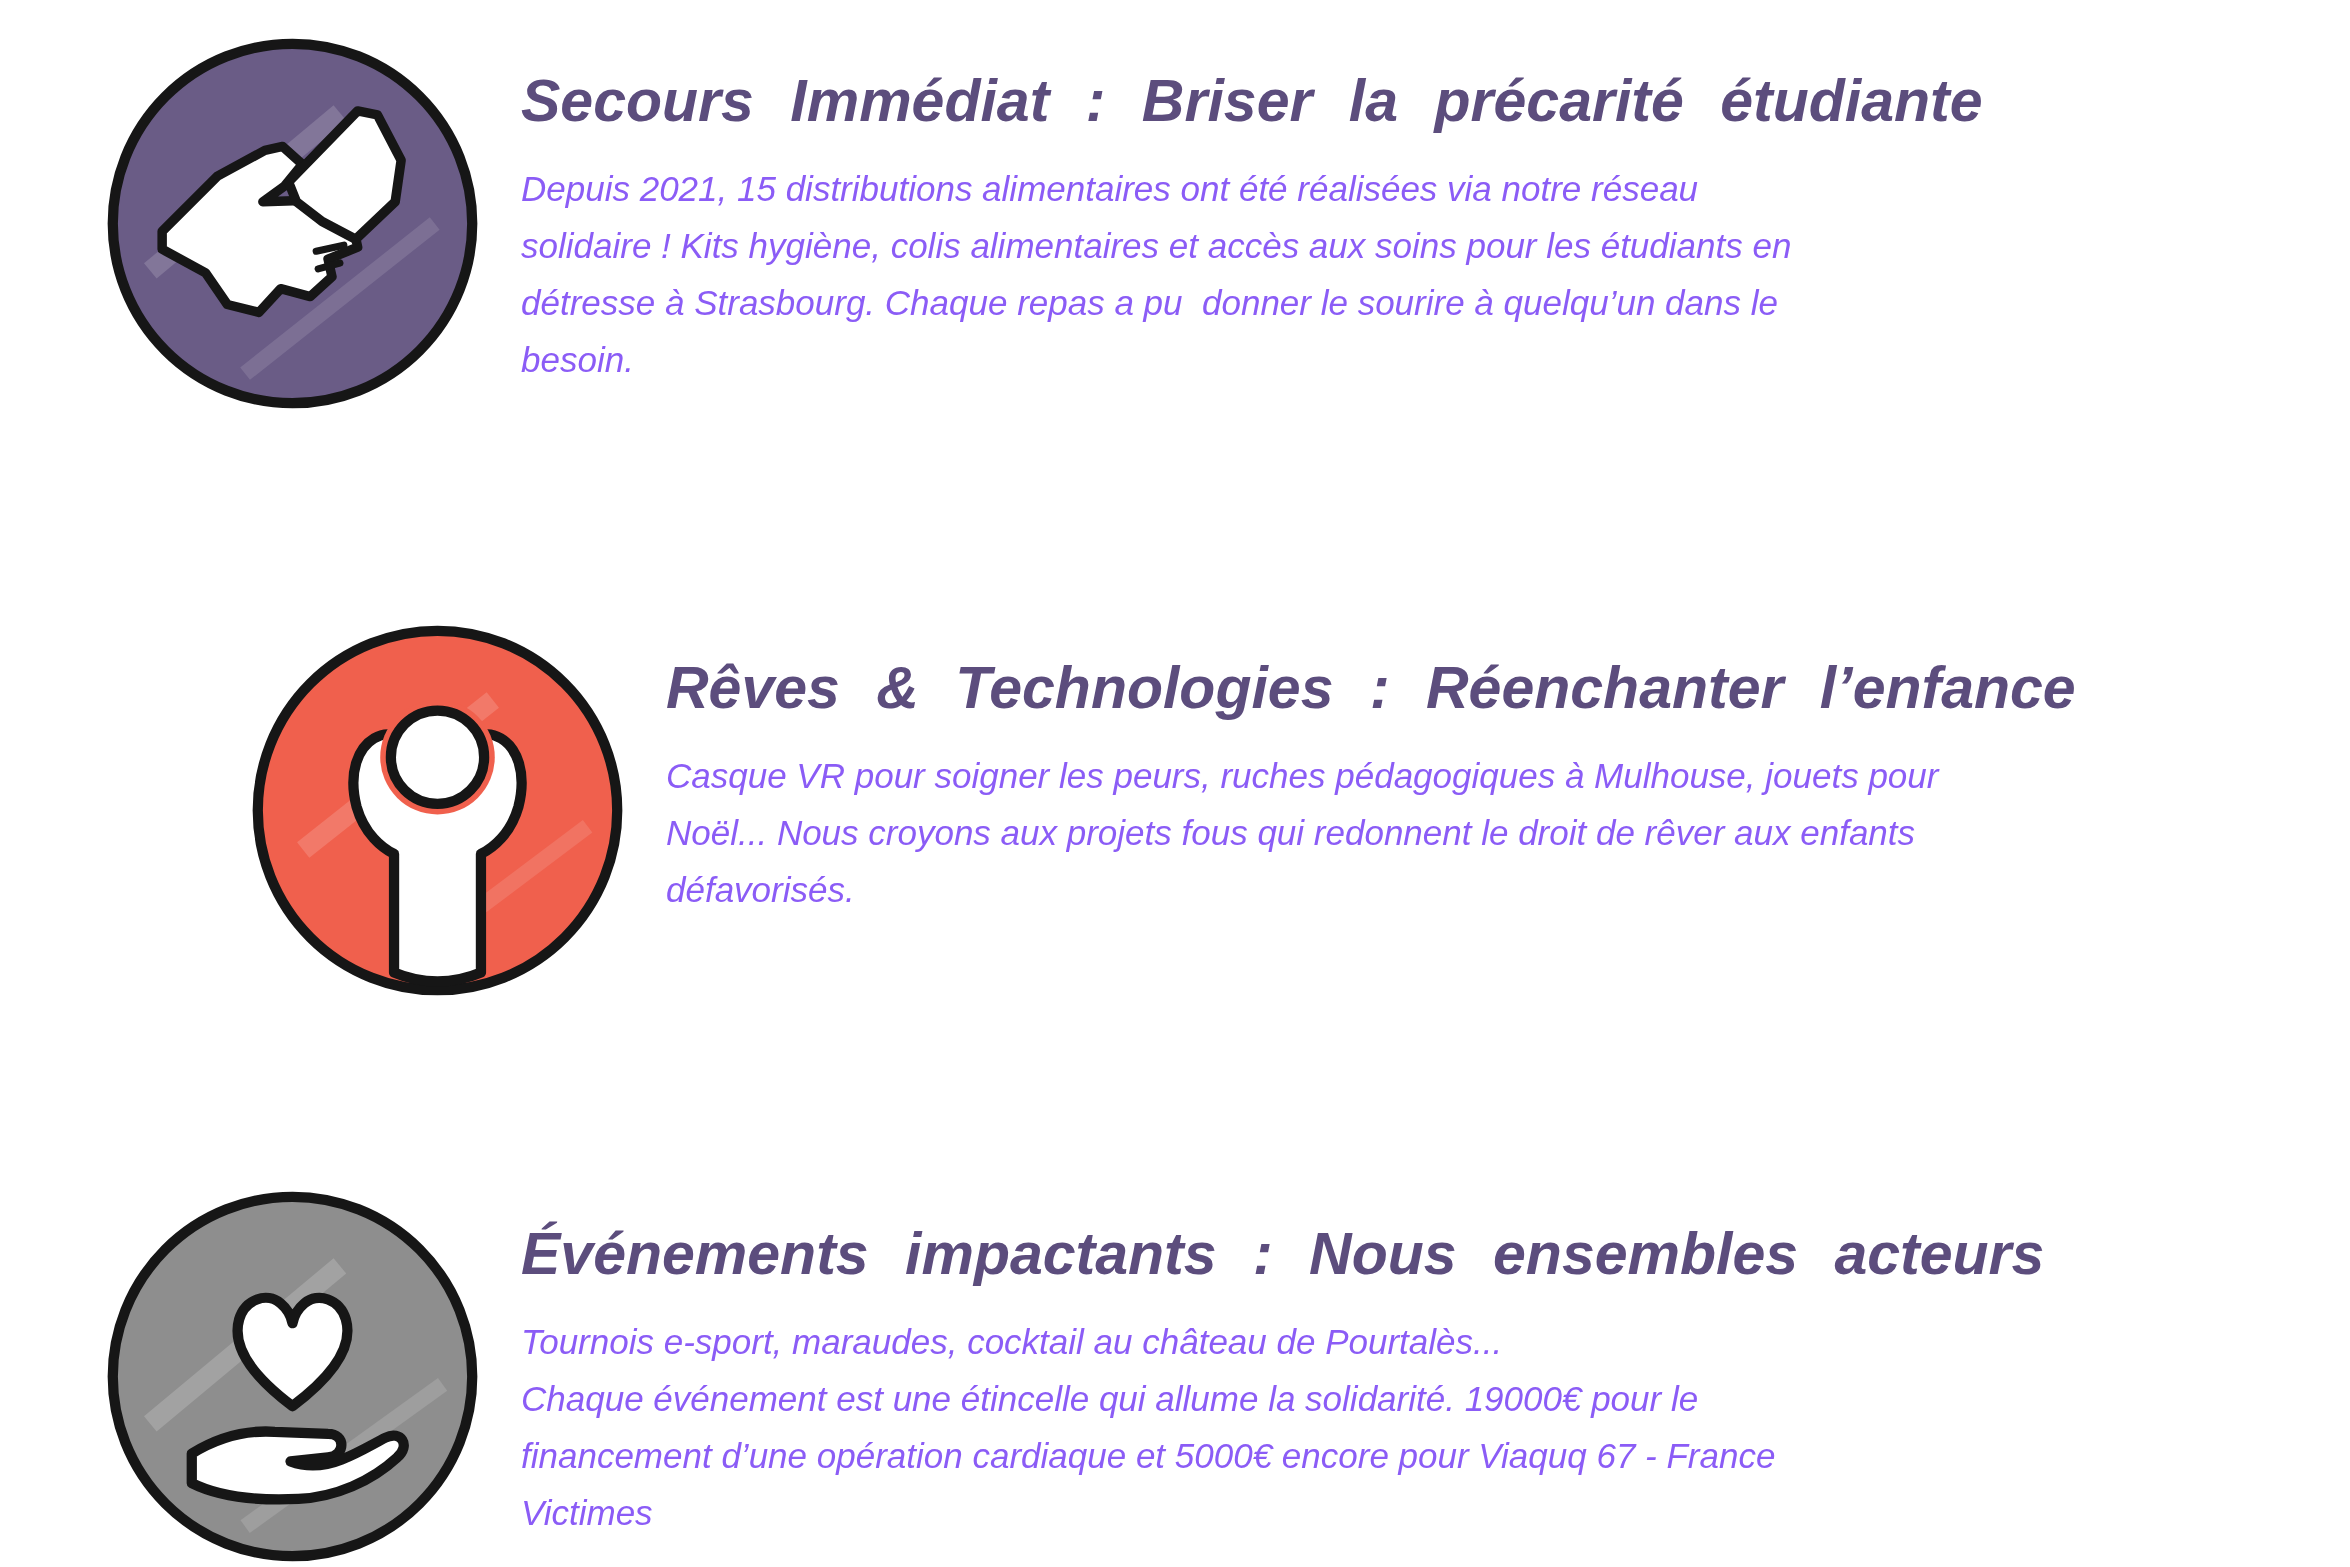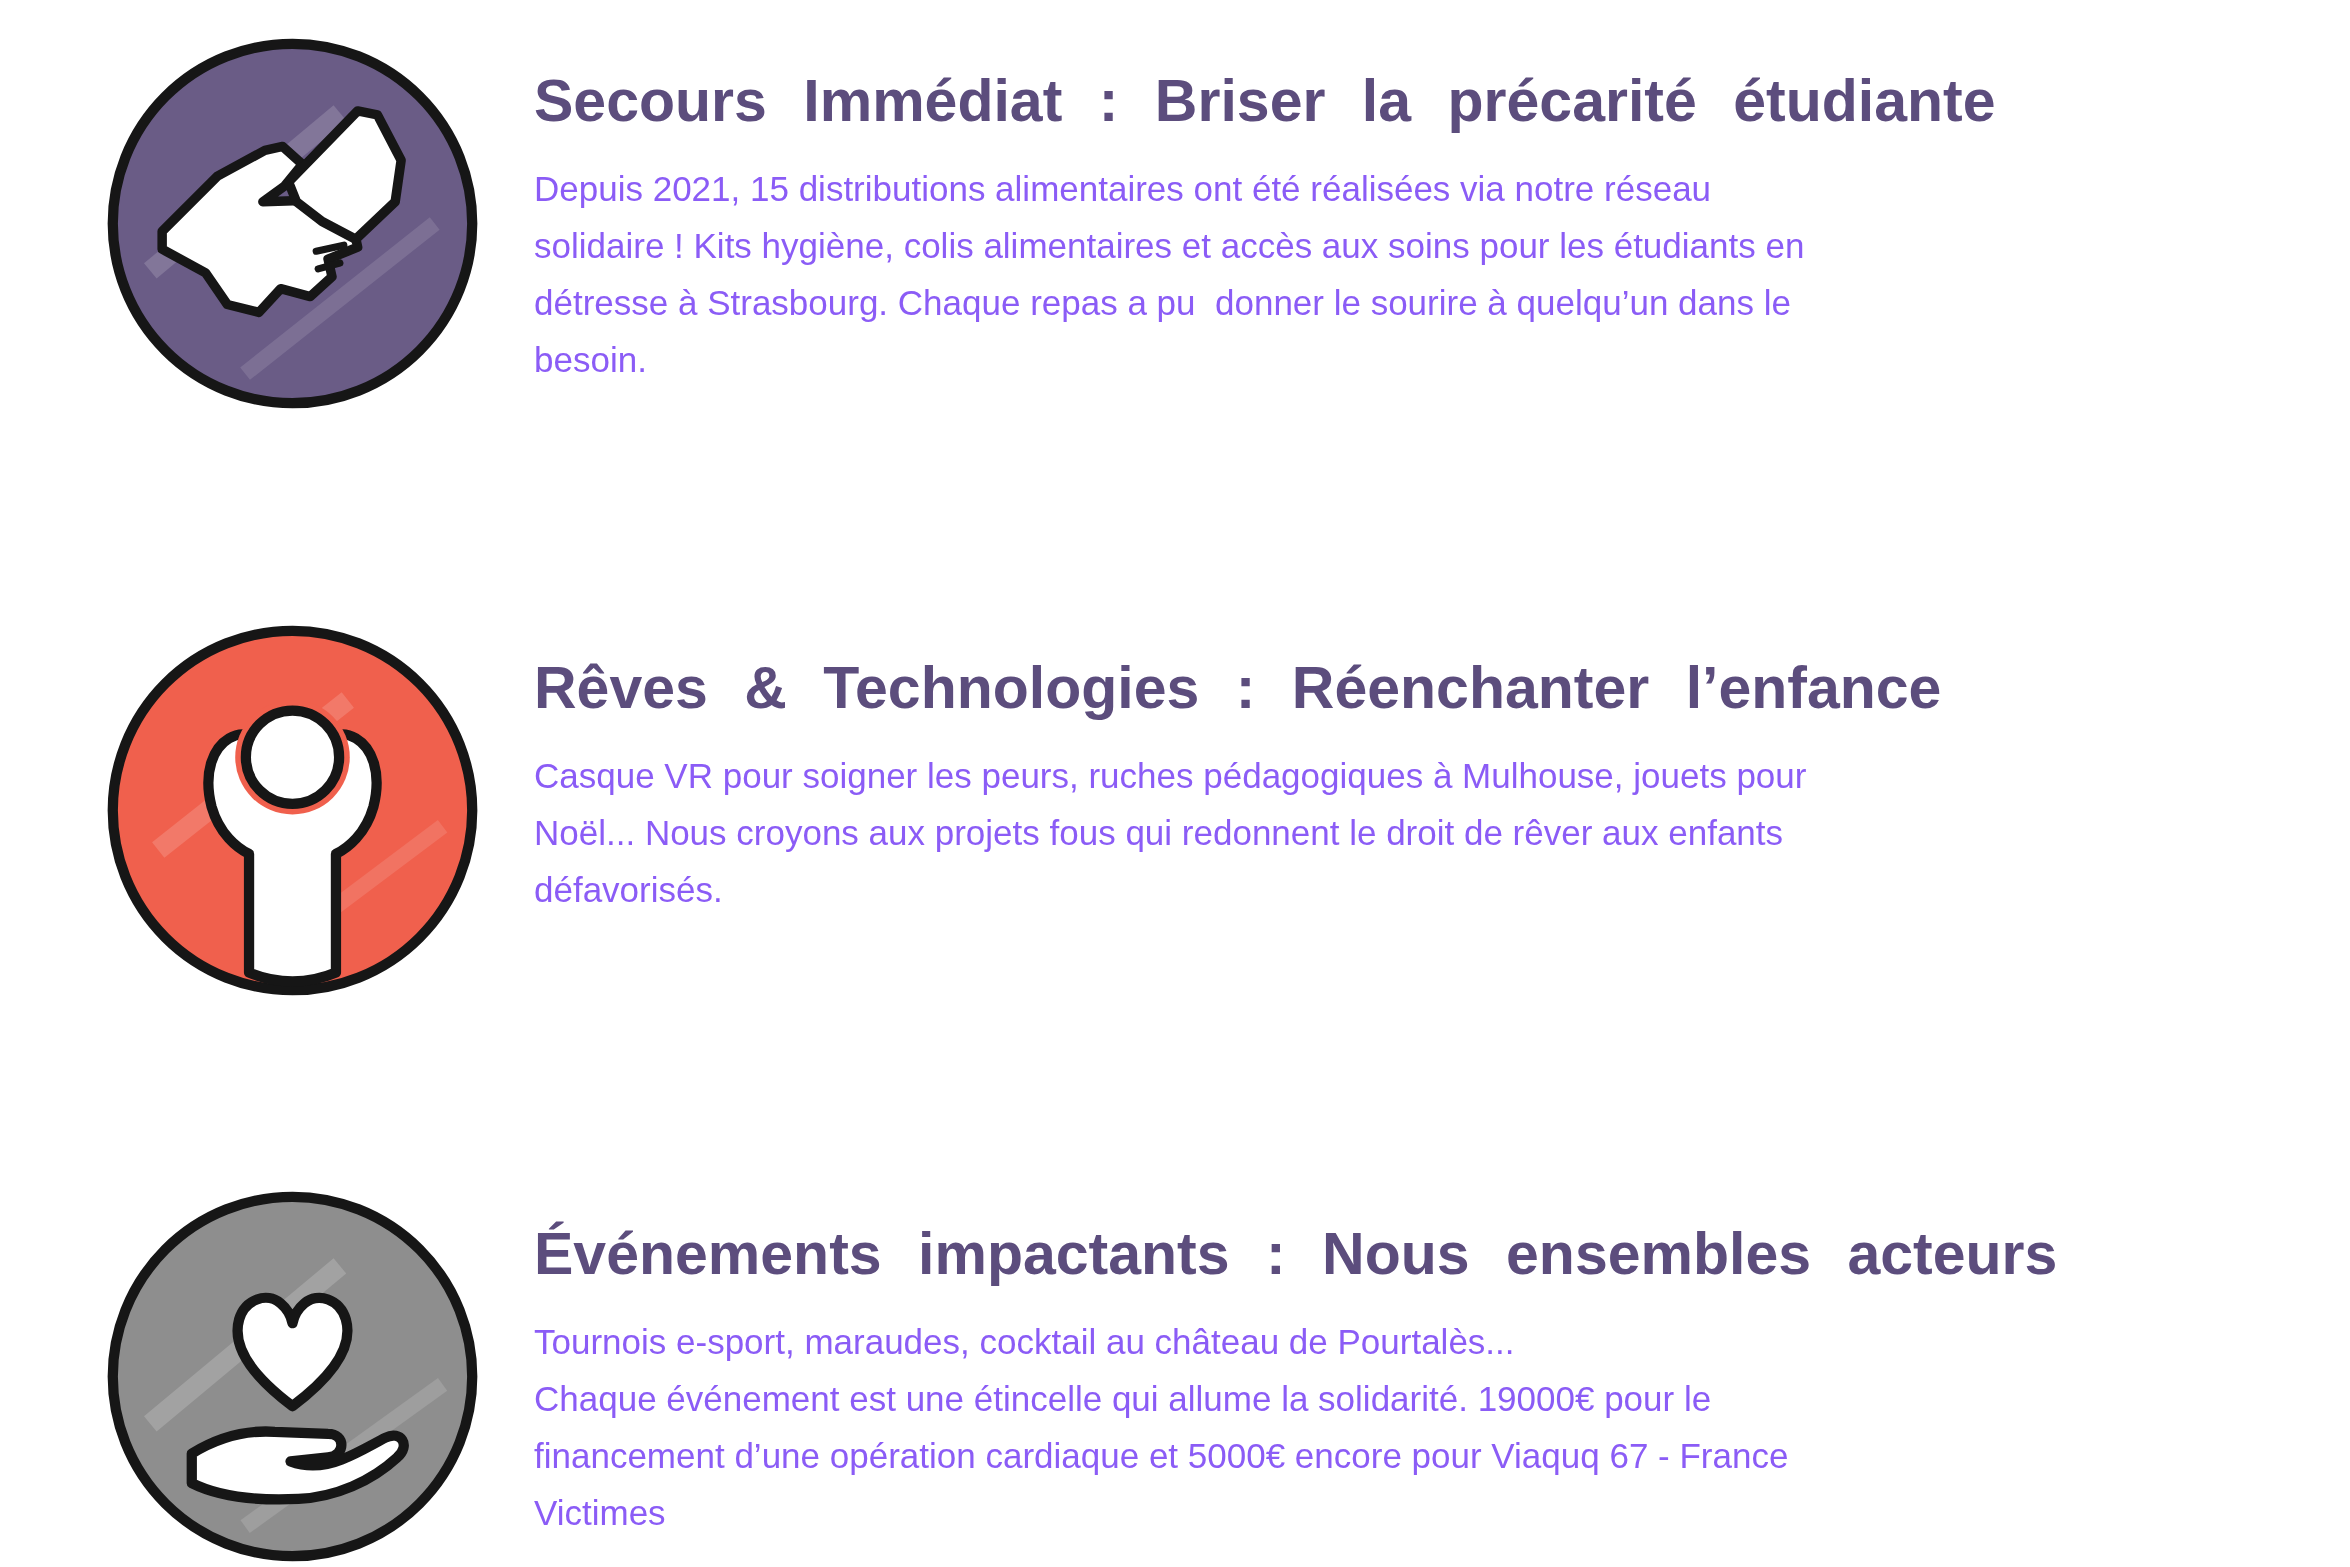--- a/index.html
+++ b/index.html
@@ -5,33 +5,34 @@
   html, body { margin: 0; padding: 0; }
   body {
     width: 2351px;
     height: 1568px;
     background: #ffffff;
     font-family: "Liberation Sans", sans-serif;
     overflow: hidden;
   }
   .page { padding-top: 26px; }
   .feature-row { display: flex; align-items: flex-start; }
-  .feature-row.row-2 { margin-top: 192px; }
+  .feature-row.row-2 { margin-top: 192px; justify-content: flex-end; }
   .feature-row.row-3 { margin-top: 171px; }
   .icon-wrap {
     flex: none;
     width: 395px;
     height: 395px;
     margin-left: 95px;
   }
   .icon-wrap svg { width: 100%; height: 100%; display: block; }
   .text-block {
-    margin-left: 44px;
+    margin-left: 31px;
     padding-top: 42px;
     width: 1685px;
+    font-style: italic;
   }
   .feature-title {
     margin: 0;
     font-size: 59px;
     font-weight: bold;
     line-height: 1.15;
     color: #5c4d7d;
     word-spacing: 0.34em;
     letter-spacing: 0px;
     white-space: nowrap;

